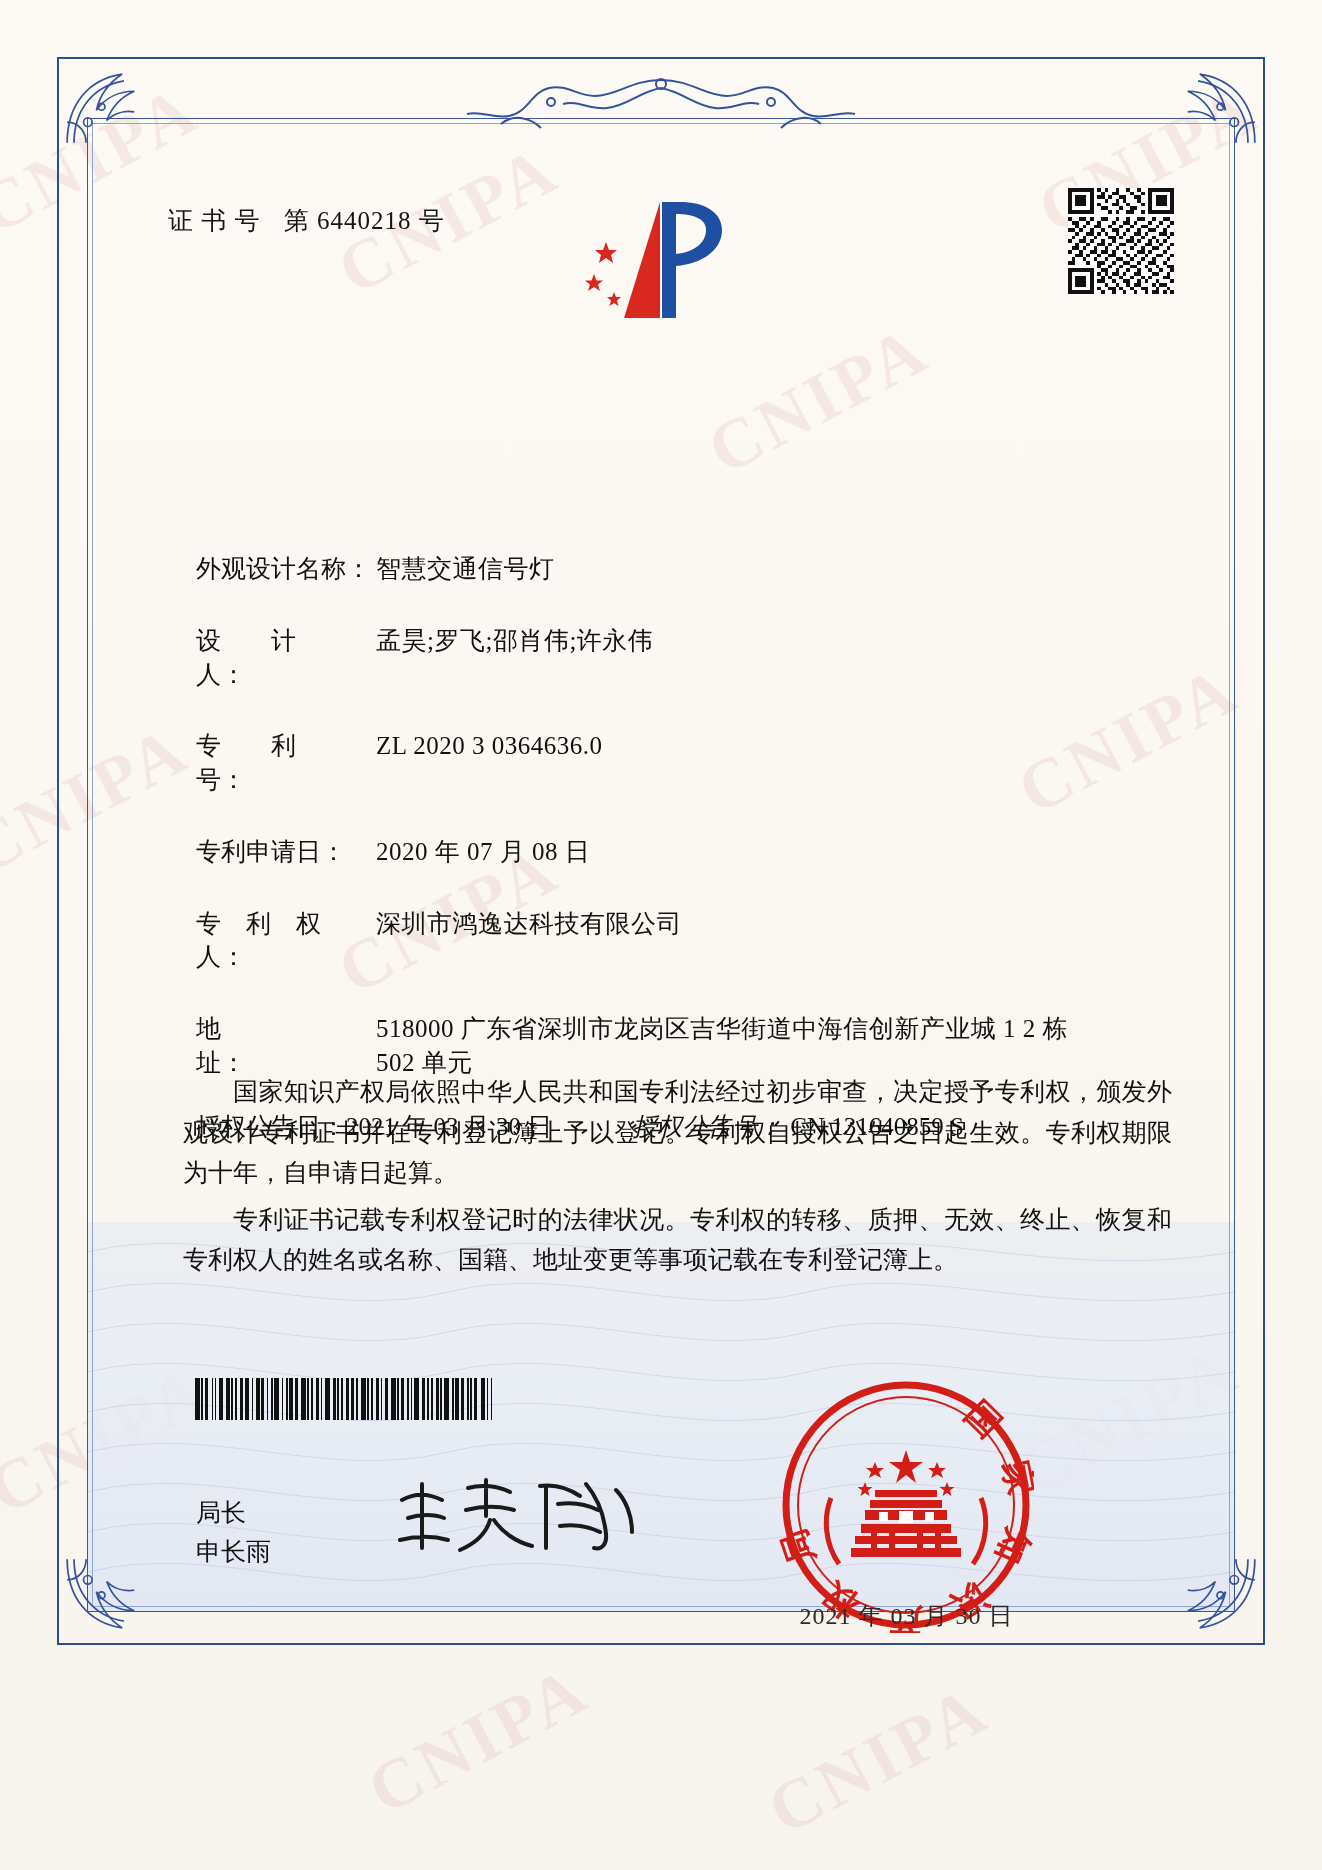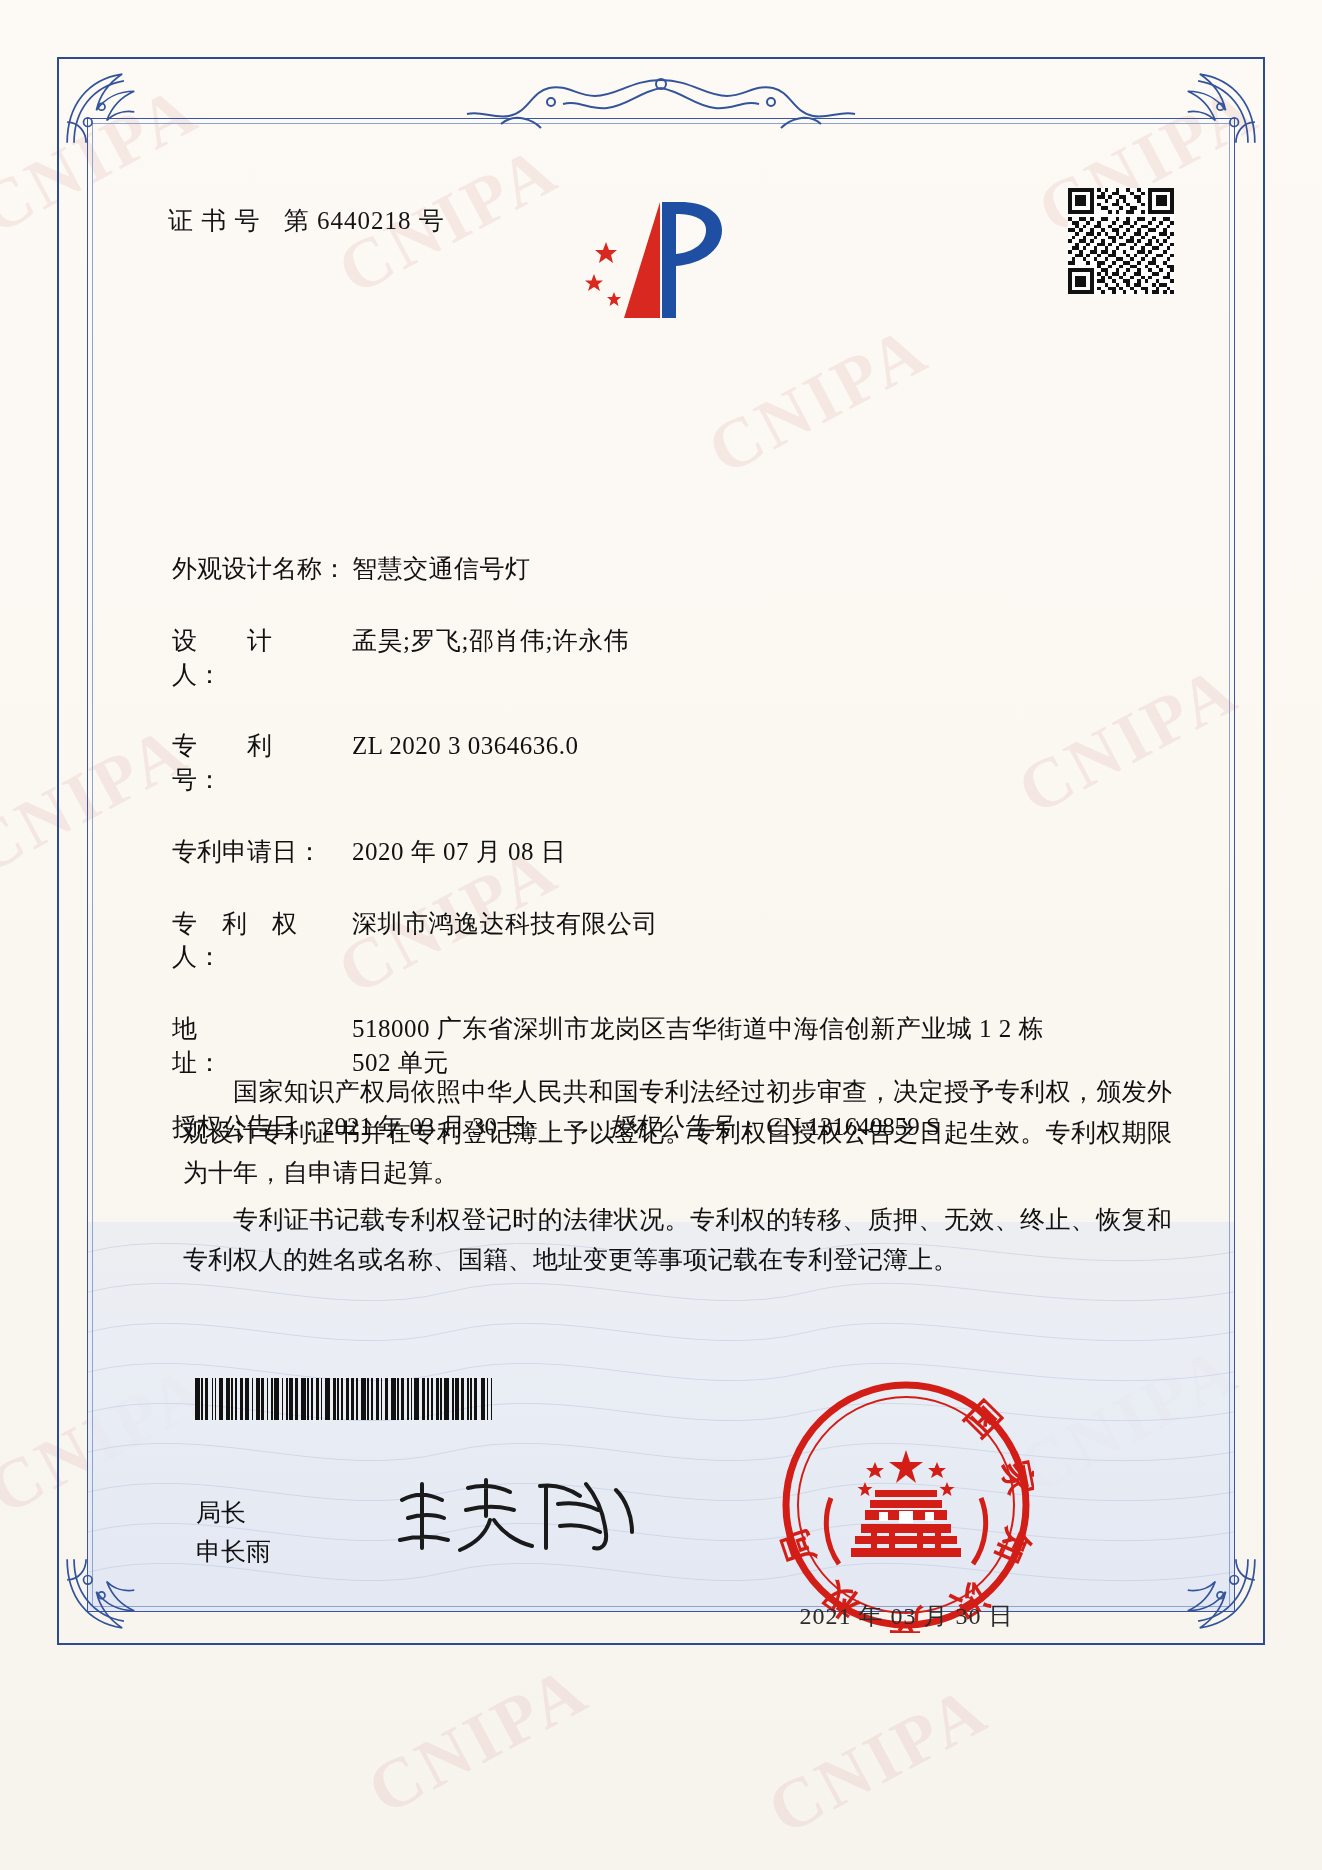--- a/index.html
+++ b/index.html
@@ -148,21 +148,21 @@
     text-align: center;
     font-size: 53px;
     font-weight: 700;
     letter-spacing: 6px;
     color: #111;
     font-family: "Liberation Serif", "DejaVu Serif", serif;
   }
 
   .fields {
     position: absolute;
-    left: 172px;
+    left: 196px;
     right: 150px;
     top: 552px;
   }
   .field-row {
     display: flex;
     align-items: flex-start;
     margin-bottom: 38px;
     font-size: 25px;
     color: #111;
     line-height: 1.35;

